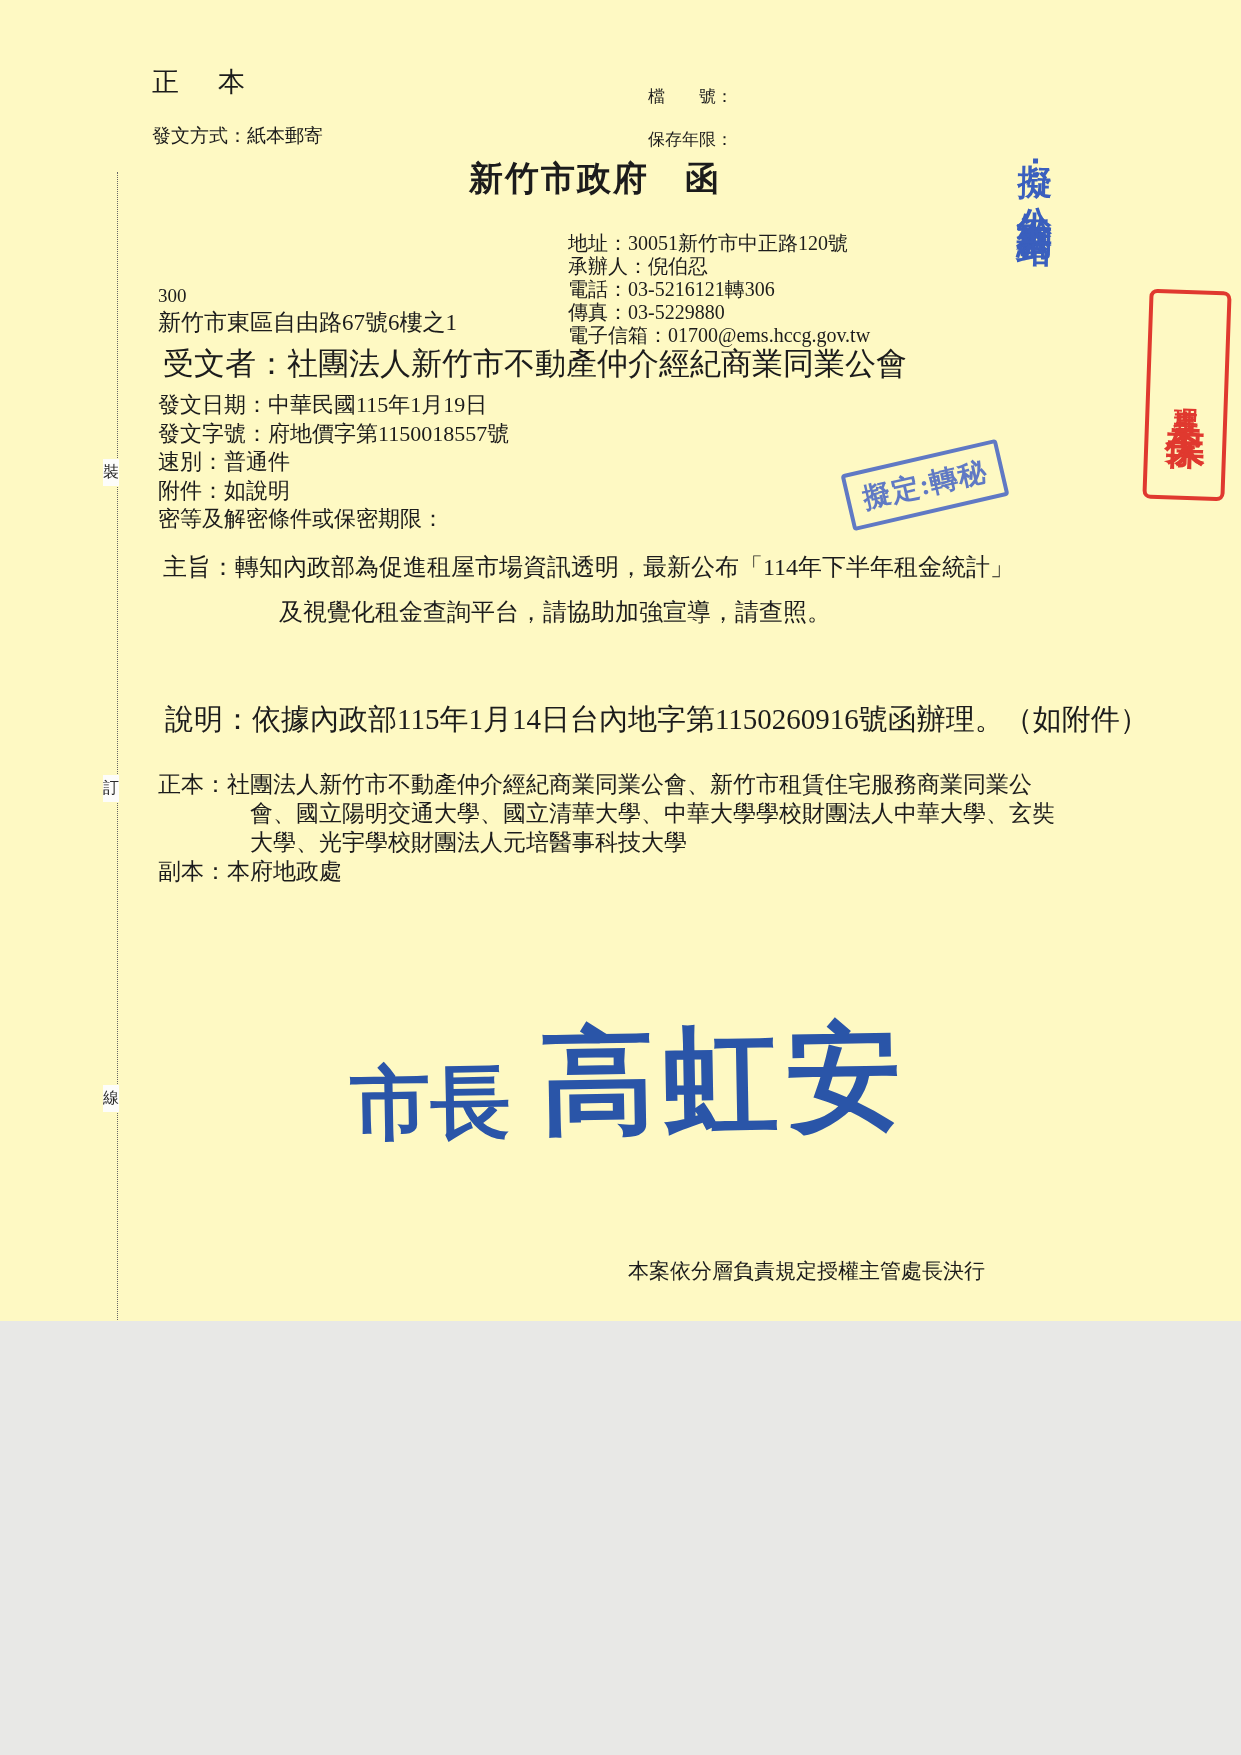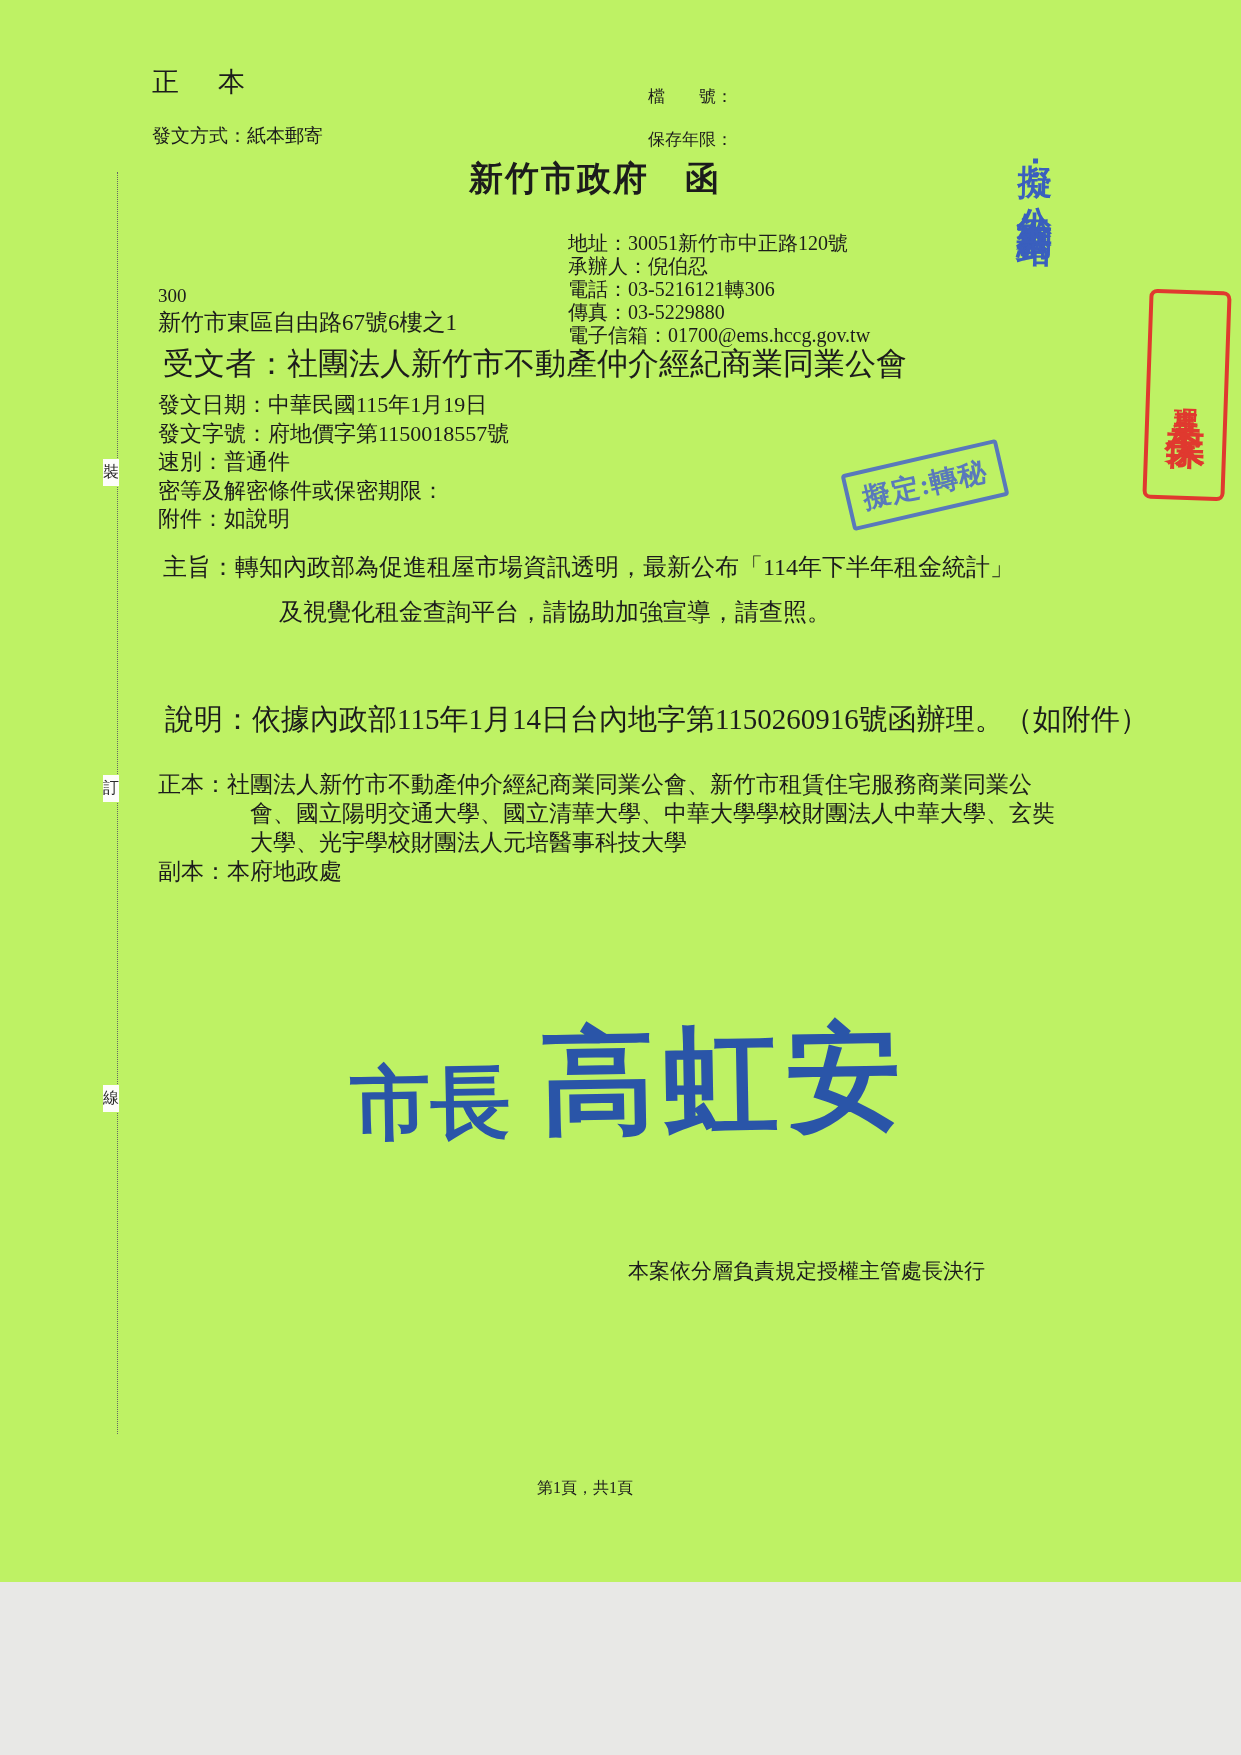--- a/index.html
+++ b/index.html
@@ -1,20 +1,20 @@
 <!DOCTYPE html>
 <html><head>
 <meta charset="utf-8">
 <style>
   html,body{margin:0;padding:0;background:#e8e8e6;}
   .page{
     position:relative;
-    width:1241px;height:1582px;
+    width:1241px;height:1321px;
     margin:0 auto;
-    background:#bef264;
+    background:#fef9c3;
     overflow:hidden;
     font-family:"Liberation Serif","DejaVu Serif",serif;
     color:#1c1c1c;
   }
   .abs{position:absolute;}
   .copy-type{left:152px;top:64px;font-size:27px;letter-spacing:6px;}
   .delivery{left:152px;top:123px;font-size:19px;}
   .file-label{left:648px;top:85px;font-size:17px;}
   .retention-label{left:648px;top:128px;font-size:17px;}
   .doc-title{left:0;top:156px;width:1190px;text-align:center;font-size:34px;font-weight:600;letter-spacing:2px;}
@@ -80,22 +80,22 @@
   </div>
 
   <div class="abs zip">300</div>
   <div class="abs r-street">新竹市東區自由路67號6樓之1</div>
   <div class="abs recipient">受文者：社團法人新竹市不動產仲介經紀商業同業公會</div>
 
   <div class="abs meta">
     <div>發文日期：中華民國115年1月19日</div>
     <div>發文字號：府地價字第1150018557號</div>
     <div>速別：普通件</div>
+    <div>附件：如說明</div>
     <div>密等及解密條件或保密期限：</div>
-    <div>附件：如說明</div>
   </div>
 
   <div class="abs subject">
     <div class="para">
       <span>主旨：</span><span>轉知內政部為促進租屋市場資訊透明，最新公布「114年下半年租金統計」及視覺化租金查詢平台，請協助加強宣導，請查照。</span>
     </div>
   </div>
 
   <div class="abs explanation">
     <div class="para">

